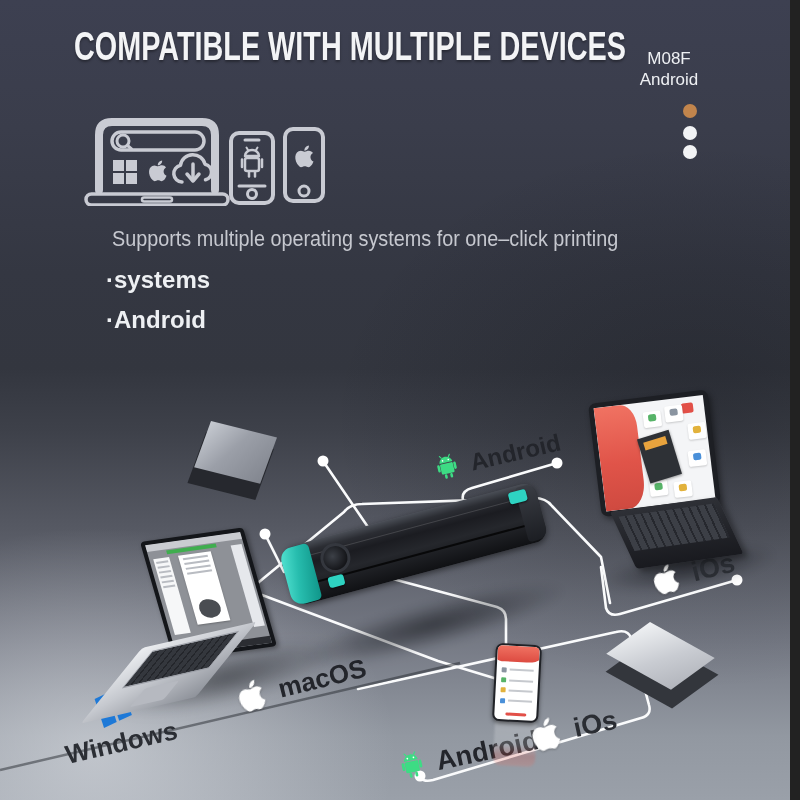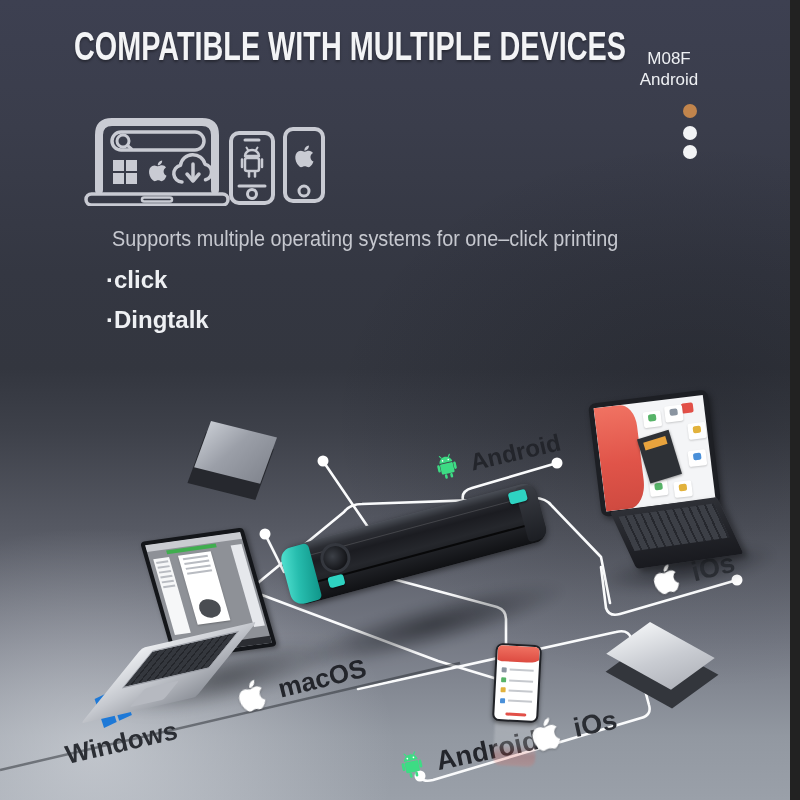--- a/index.html
+++ b/index.html
@@ -163,22 +163,22 @@
     <circle class="icon-stroke" stroke-width="3" cx="22" cy="65" r="5"></circle>
   </svg>
 
   <div class="abs dot" style="left:683px;top:104px;background:#c2854c;"></div>
   <div class="abs dot" style="left:683px;top:126px;background:#f2f3f5;"></div>
   <div class="abs dot" style="left:683px;top:145px;background:#f2f3f5;"></div>
 
   <div class="abs subtitle">Supports multiple operating systems for one–click printing</div>
 
   <div class="abs apps">
-    <div>·click</div>
-    <div>·Dingtalk</div>
+    <div>·systems</div>
+    <div>·Android</div>
   </div>
 
   <svg class="abs lines-svg" width="800" height="800" viewBox="0 0 800 800">
     <g stroke="#fafbfc" stroke-width="2.6" fill="none" stroke-linecap="round" stroke-linejoin="round">
       <path d="M 323,461 L 402,577"></path>
       <path d="M 265,534 L 284,572"></path>
       <path d="M 530,689 L 438,661 L 262,595 Q 250,590 259,582 L 344,512 Q 350,504 362,504 L 534,498 Q 546,498 552,506 L 601,557 L 610,603"></path>
       <path d="M 557,463 L 472,488 Q 461,491 463,500 L 467,523"></path>
       <path d="M 737,580 L 620,614 Q 609,617 606,608 L 601,567"></path>
       <path d="M 326,561 L 497,607 Q 506,610 506,619 L 506,687"></path>

